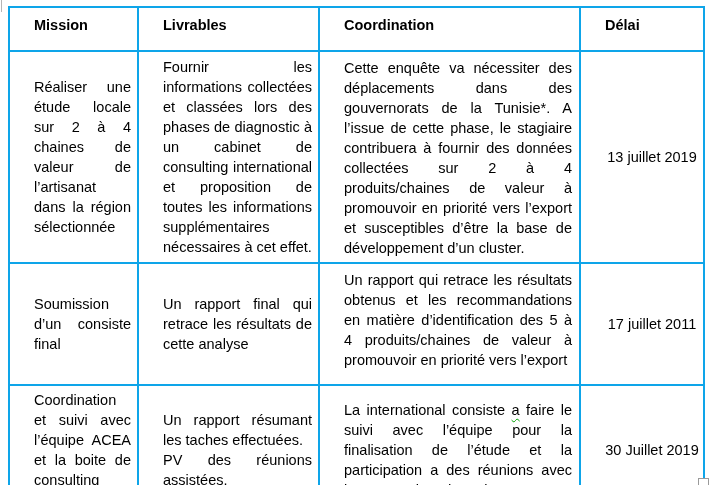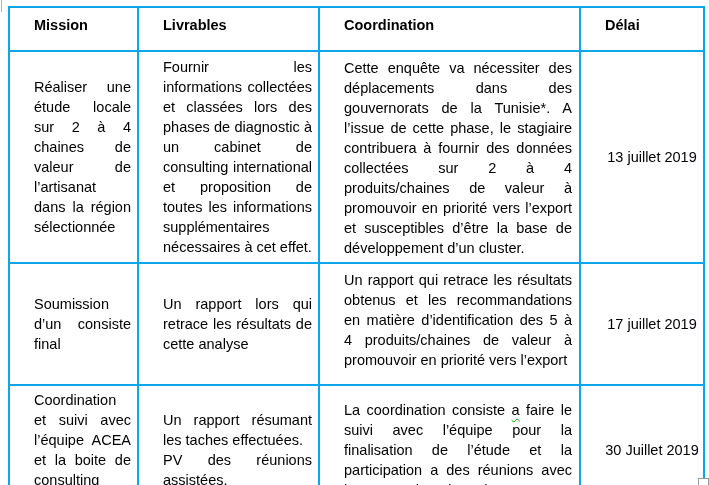--- a/index.html
+++ b/index.html
@@ -121,31 +121,31 @@
       <th class="hdr">Délai</th>
     </tr>
     <tr style="height:202px;">
       <td class="mission">Réaliser une étude locale sur 2 à 4 chaines de valeur de l’artisanat dans la région sélectionnée</td>
       <td class="livrables">Fournir les informations collectées et classées lors des phases de diagnostic à un cabinet de consulting international et proposition de toutes les informations supplémentaires nécessaires à cet effet.</td>
       <td class="descr">Cette enquête va nécessiter des déplacements dans des gouvernorats de la Tunisie*. A l’issue de cette phase, le stagiaire contribuera à fournir des données collectées sur 2 à 4 produits/chaines de valeur à promouvoir en priorité vers l’export et susceptibles d’être la base de développement d’un cluster.</td>
       <td class="delai">13 juillet 2019</td>
     </tr>
     <tr style="height:122px;">
       <td class="mission">Soumission d’un consiste final</td>
-      <td class="livrables">Un rapport lors qui retrace les résultats de cette analyse</td>
+      <td class="livrables">Un rapport final qui retrace les résultats de cette analyse</td>
       <td class="descr">Un rapport qui retrace les résultats obtenus et les recommandations en matière d’identification des 5 à 4 produits/chaines de valeur à promouvoir en priorité vers l’export</td>
-      <td class="delai">17 juillet 2019</td>
+      <td class="delai">17 juillet 2011</td>
     </tr>
     <tr style="height:99px;">
       <td class="mission">Coordination et suivi avec l’équipe ACEA et la boite de consulting internationale</td>
       <td class="livrables">
             <span class="liv-line">Un rapport résumant les taches effectuées.</span>
             <span class="liv-line">PV des réunions assistées.</span>
           </td>
-      <td class="descr v-mid"><span>La coordination consiste</span> <span class="grammar-squiggle">a</span> <span>faire le suivi avec l’équipe pour la finalisation de l’étude et la participation a des réunions avec les partenaires du projet.</span></td>
+      <td class="descr v-mid"><span>La international consiste</span> <span class="grammar-squiggle">a</span> <span>faire le suivi avec l’équipe pour la finalisation de l’étude et la participation a des réunions avec les partenaires du projet.</span></td>
       <td class="delai">30 Juillet 2019</td>
     </tr>
   </tbody>
     </table>
 
   <div class="resize-handle"></div>
 
 </div>
 
 </body></html>

